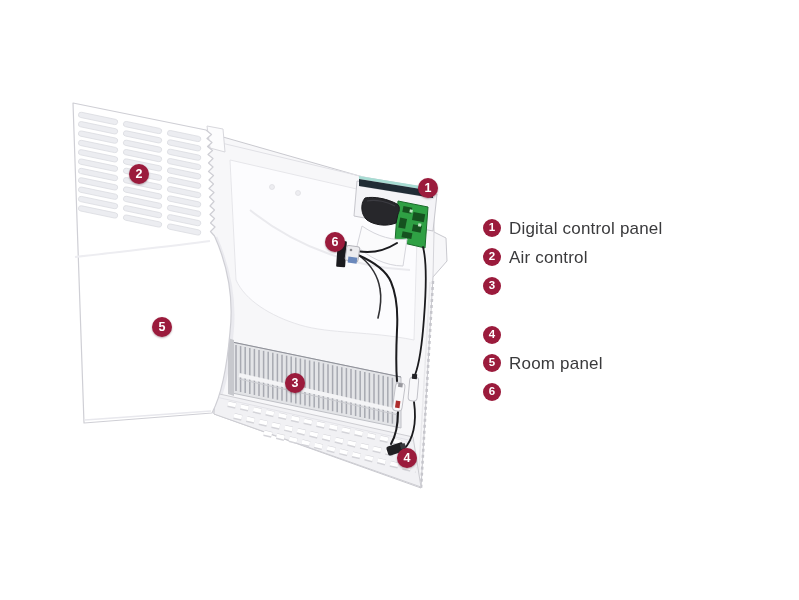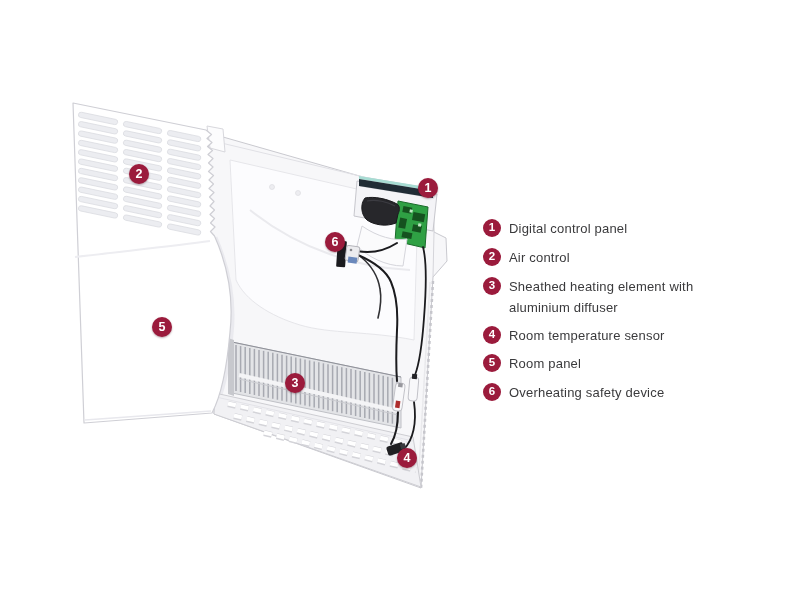--- a/index.html
+++ b/index.html
@@ -29,21 +29,21 @@
     z-index:4;
   }
   .legend-badge{
     flex:0 0 18px;width:18px;height:18px;border-radius:50%;
     background:var(--badge-color);color:#fff;
     display:flex;align-items:center;justify-content:center;
     font-size:11.5px;font-weight:bold;line-height:1;
     margin-top:1px;
   }
   .legend-label{
-    font-size:13px;line-height:21px;letter-spacing:.2px;
+    font-size:17px;line-height:21px;letter-spacing:.2px;
     color:var(--legend-text);max-width:232px;
   }
 </style>
 </head>
 <body style="--badge-color: #9B1B3C; --legend-text: #3A3A3C;">
 
 <div class="stage">
 
   <svg class="illustration" width="799" height="600" viewBox="0 0 799 600">
 
@@ -238,28 +238,25 @@
   <div class="legend-row" style="top:218px;">
     <span class="legend-badge">1</span>
     <span class="legend-label">Digital control panel</span>
   </div>
   <div class="legend-row" style="top:247px;">
     <span class="legend-badge">2</span>
     <span class="legend-label">Air control</span>
   </div>
   <div class="legend-row" style="top:276px;">
     <span class="legend-badge">3</span>
-    <span class="legend-label">Sheathed heating element with aluminium diffuser</span>
   </div>
   <div class="legend-row" style="top:325px;">
     <span class="legend-badge">4</span>
-    <span class="legend-label">Room temperature sensor</span>
   </div>
   <div class="legend-row" style="top:353px;">
     <span class="legend-badge">5</span>
     <span class="legend-label">Room panel</span>
   </div>
   <div class="legend-row" style="top:382px;">
     <span class="legend-badge">6</span>
-    <span class="legend-label">Overheating safety device</span>
   </div>
 
 </div>
 
 </body></html>

